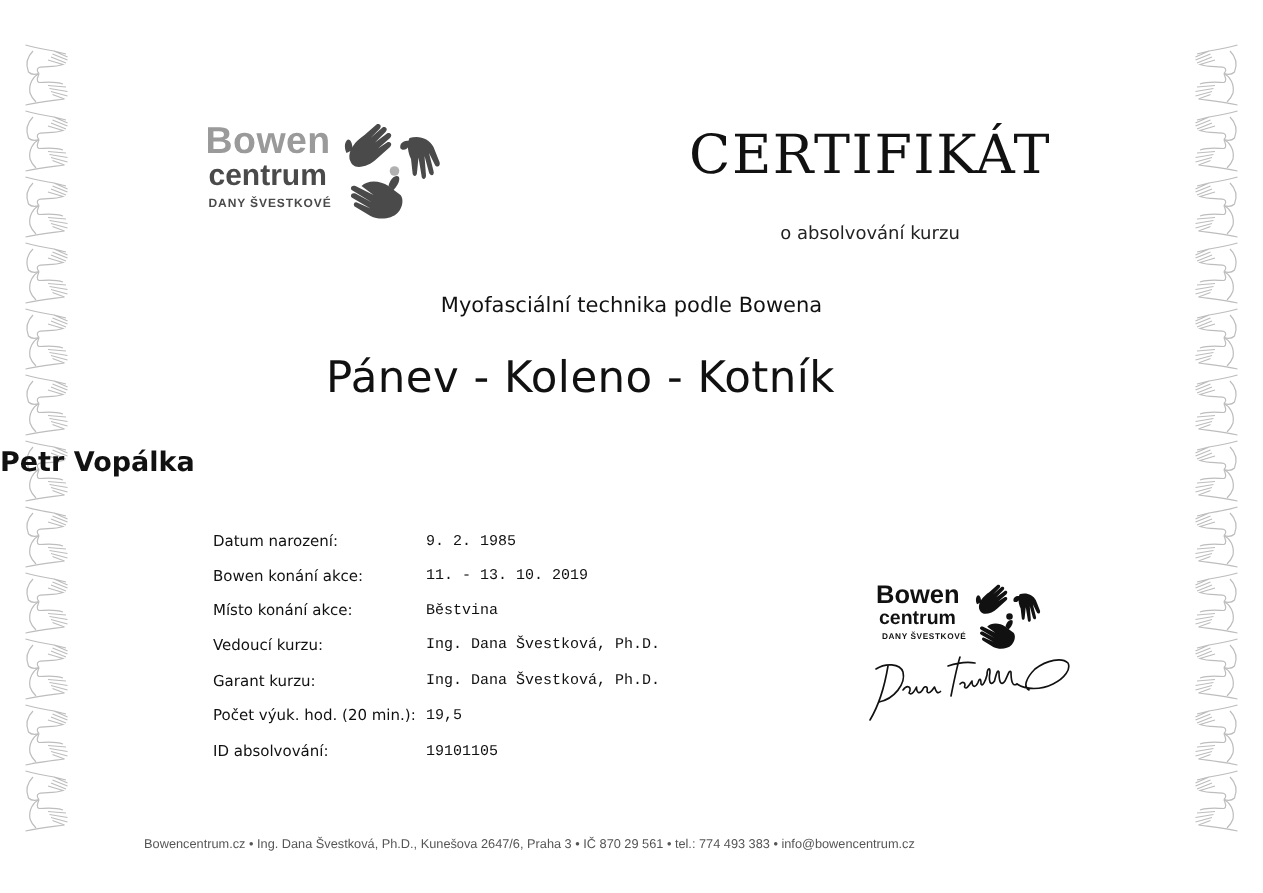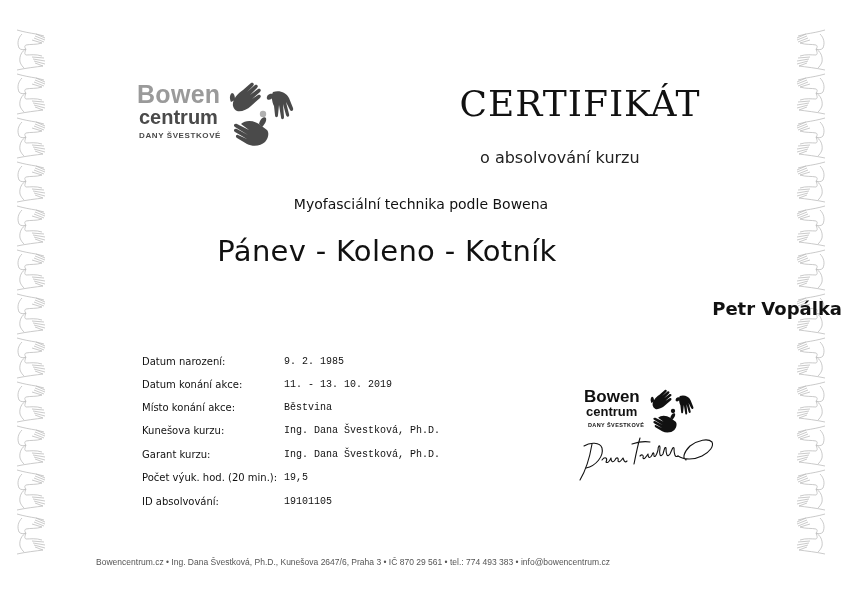--- a/index.html
+++ b/index.html
@@ -10,25 +10,25 @@
     .border-left { left: 14px; }
     .border-right { right: 14px; transform: scaleX(-1); }
 
     .logo-top { position: absolute; left: 137px; top: 80px; width: 170px; height: 70px; }
     .logo-text-bowen { position: absolute; left: 0; top: 0; font-family: "Liberation Sans", sans-serif; font-weight: bold; font-size: 25px; color: #9a9a9a; letter-spacing: 0.3px; line-height: 28px; }
     .logo-text-centrum { position: absolute; left: 2px; top: 26px; font-family: "Liberation Sans", sans-serif; font-weight: bold; font-size: 20px; color: #4a4a4a; line-height: 22px; }
     .logo-text-dany { position: absolute; left: 2px; top: 51px; font-family: "Liberation Sans", sans-serif; font-weight: bold; font-size: 8px; color: #4a4a4a; letter-spacing: 0.6px; }
     .logo-hands { position: absolute; left: 92px; top: 0; width: 68px; height: 68px; }
 
     .title { position: absolute; left: 400px; top: 72px; width: 360px; text-align: center; font-family: "DejaVu Serif", serif; font-size: 36px; font-weight: normal; letter-spacing: 1px; color: #111; line-height: 64px; }
-    .subtitle { position: absolute; left: 480px; top: 148px; width: 200px; text-align: left; font-family: "DejaVu Sans", sans-serif; font-size: 16px; color: #222; }
+    .subtitle { position: absolute; left: 480px; top: 148px; width: 200px; text-align: center; font-family: "DejaVu Sans", sans-serif; font-size: 12px; color: #222; }
 
     .course-name { position: absolute; left: 0; width: 842px; top: 196px; text-align: center; font-family: "DejaVu Sans", sans-serif; font-size: 14px; color: #111; }
     .course-title { position: absolute; left: 0; width: 774px; top: 234px; text-align: center; font-family: "DejaVu Sans", sans-serif; font-size: 29px; color: #111; letter-spacing: 0.3px; }
-    .person-name { position: absolute; left: 0; width: 842px; top: 298px; text-align: right; font-family: "DejaVu Sans", sans-serif; font-weight: bold; font-size: 18px; color: #111; }
+    .person-name { position: absolute; left: 0; width: 842px; top: 298px; text-align: left; font-family: "DejaVu Sans", sans-serif; font-weight: bold; font-size: 18px; color: #111; }
 
     .details { position: absolute; left: 142px; top: 356px; }
     .detail-row { position: absolute; left: 0; height: 18px; white-space: nowrap; font-family: "DejaVu Sans", sans-serif; font-size: 10px; color: #111; }
     .detail-label { position: absolute; left: 0; top: 0; }
     .detail-value { position: absolute; left: 142px; top: 0; font-family: Liberation Mono, monospace; }
 
     .logo-sign { position: absolute; left: 584px; top: 388px; width: 130px; height: 50px; }
     .logo-sign .s-bowen { position: absolute; left: 0; top: 0; font-family: "Liberation Sans", sans-serif; font-weight: bold; font-size: 17px; color: #111; line-height: 18px; }
     .logo-sign .s-centrum { position: absolute; left: 2px; top: 17px; font-family: "Liberation Sans", sans-serif; font-weight: bold; font-size: 13px; color: #111; line-height: 14px; }
     .logo-sign .s-dany { position: absolute; left: 4px; top: 34px; font-family: "Liberation Sans", sans-serif; font-weight: bold; font-size: 5.5px; color: #111; letter-spacing: 0.4px; }
@@ -105,29 +105,29 @@
 <div class="course-name">Myofasciální technika podle Bowena</div>
 <div class="course-title">Pánev - Koleno - Kotník</div>
 <div class="person-name">Petr Vopálka</div>
 
 <div class="details">
   <div class="detail-row" style="top:0px">
     <span class="detail-label">Datum narození:</span>
     <span class="detail-value">9. 2. 1985</span>
   </div>
   <div class="detail-row" style="top:23px">
-    <span class="detail-label">Datum konání akce:</span>
+    <span class="detail-label">Bowen konání akce:</span>
     <span class="detail-value">11. - 13. 10. 2019</span>
   </div>
   <div class="detail-row" style="top:46px">
     <span class="detail-label">Místo konání akce:</span>
     <span class="detail-value">Běstvina</span>
   </div>
   <div class="detail-row" style="top:69px">
-    <span class="detail-label">Kunešova kurzu:</span>
+    <span class="detail-label">Vedoucí kurzu:</span>
     <span class="detail-value">Ing. Dana Švestková, Ph.D.</span>
   </div>
   <div class="detail-row" style="top:93px">
     <span class="detail-label">Garant kurzu:</span>
     <span class="detail-value">Ing. Dana Švestková, Ph.D.</span>
   </div>
   <div class="detail-row" style="top:116px">
     <span class="detail-label">Počet výuk. hod. (20 min.):</span>
     <span class="detail-value">19,5</span>
   </div>

